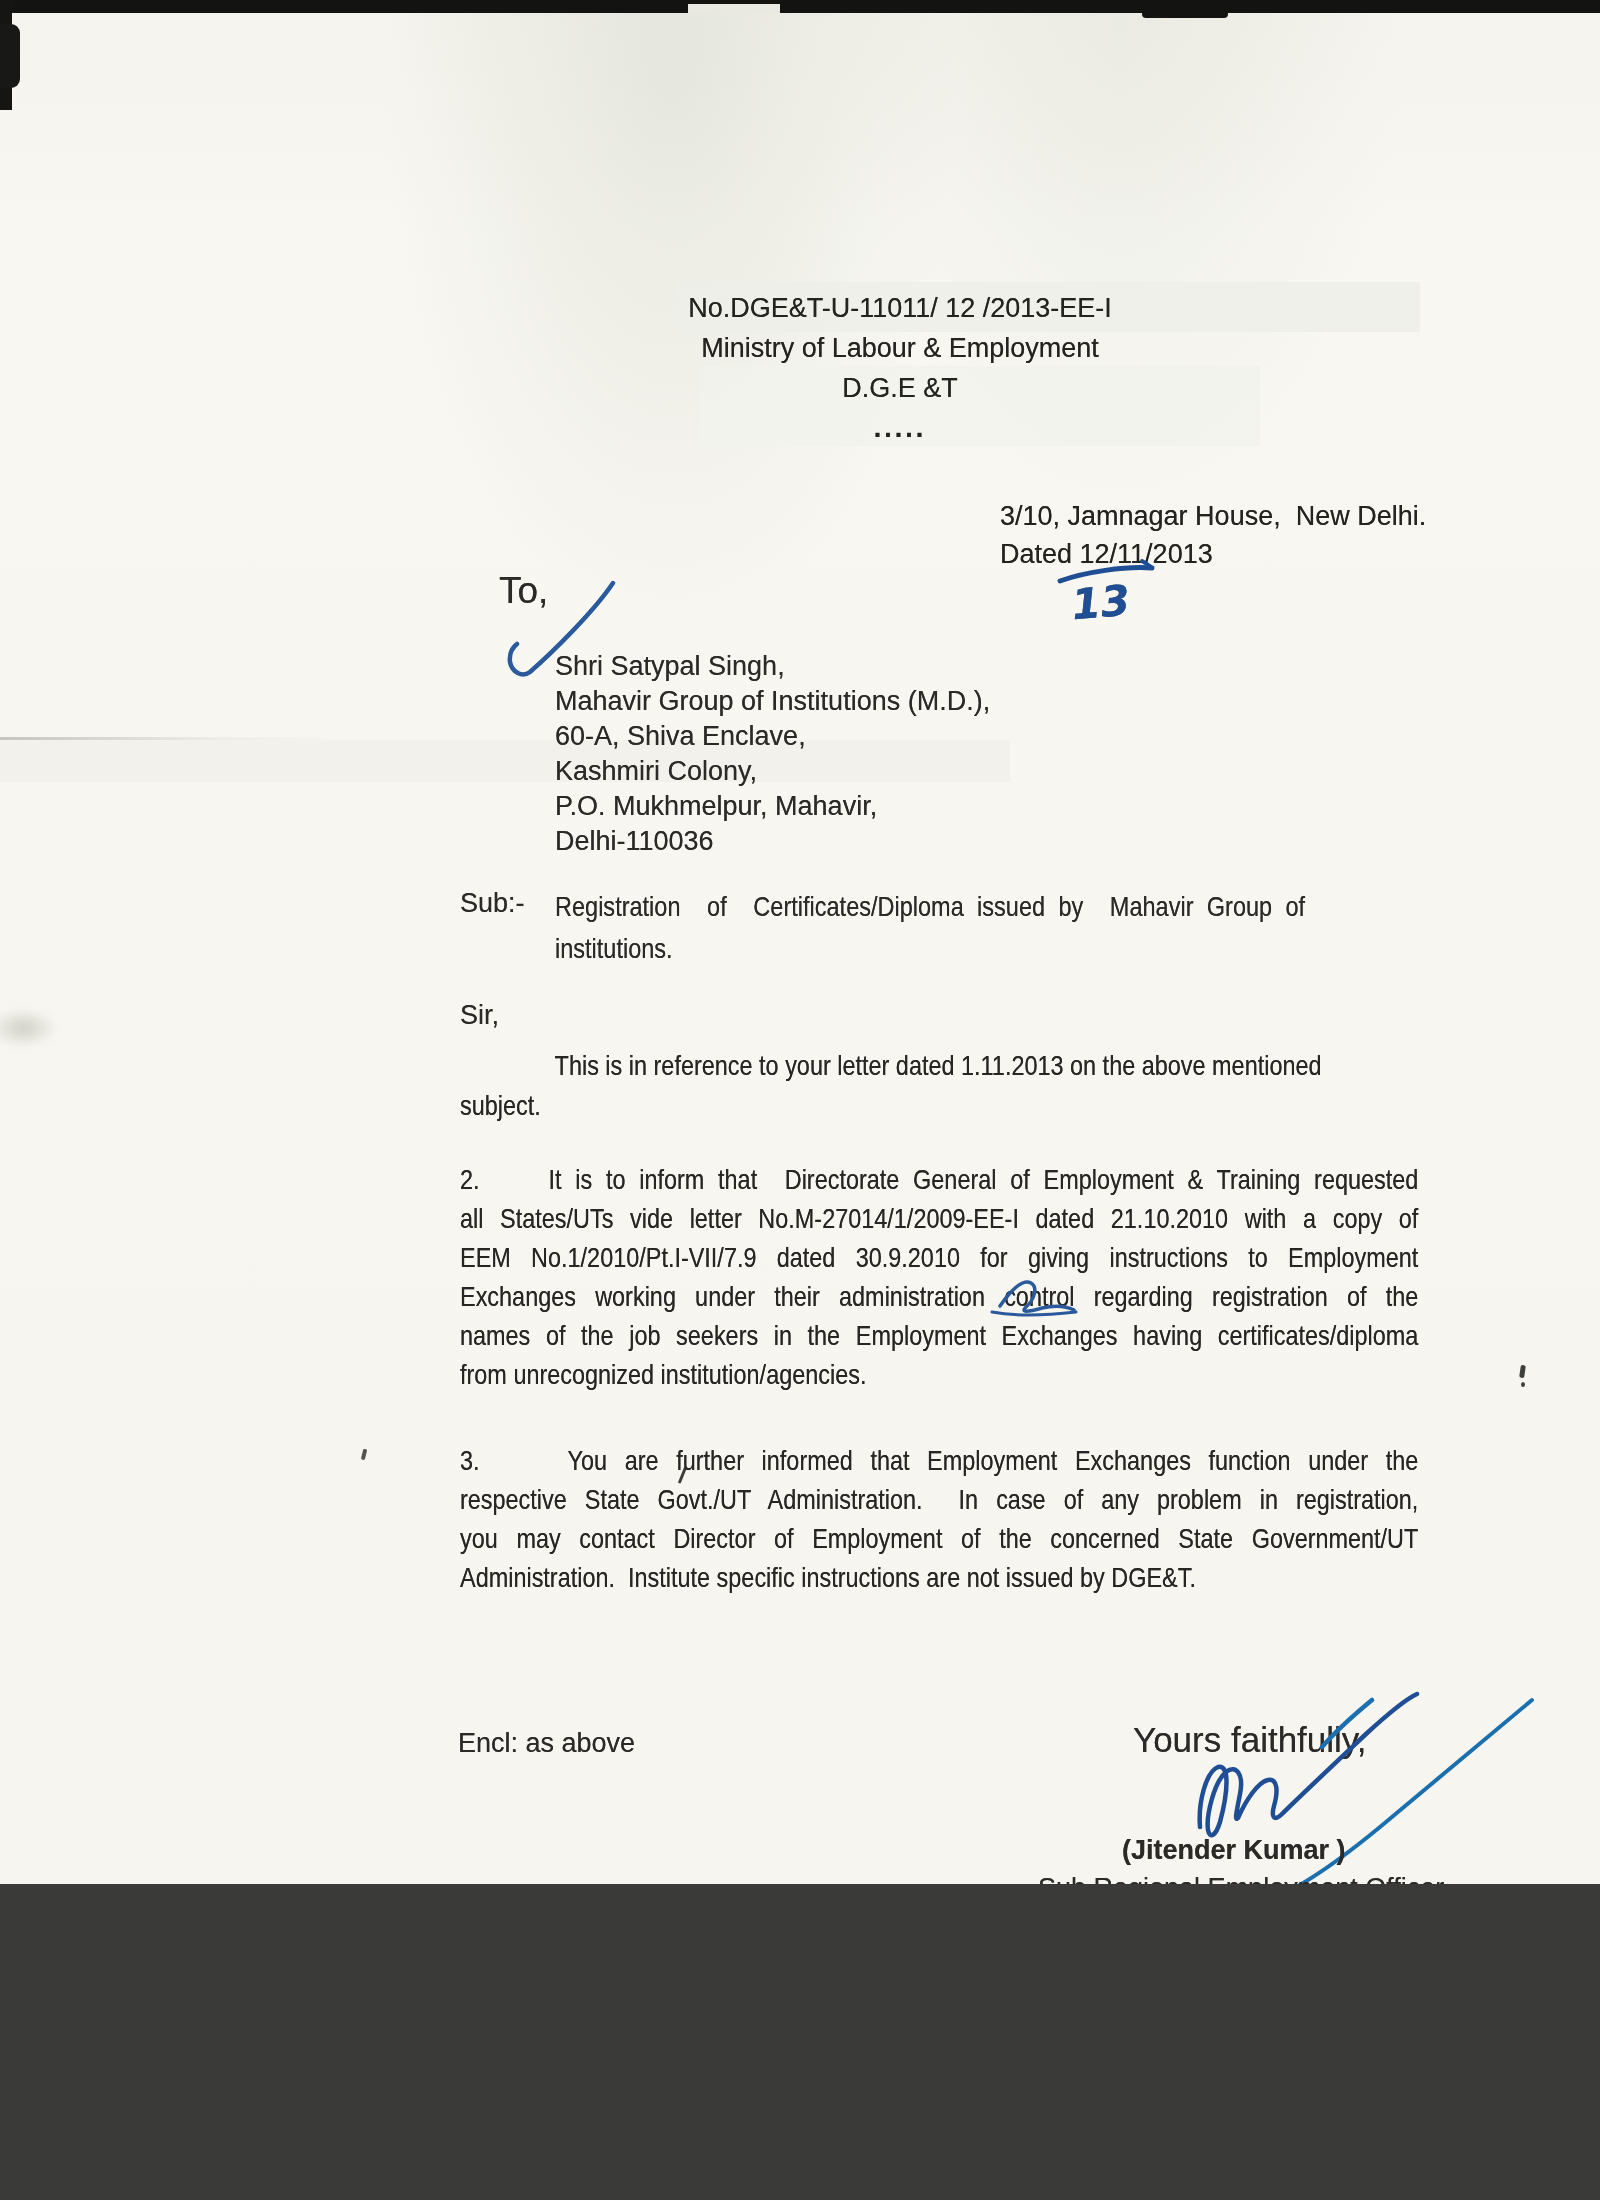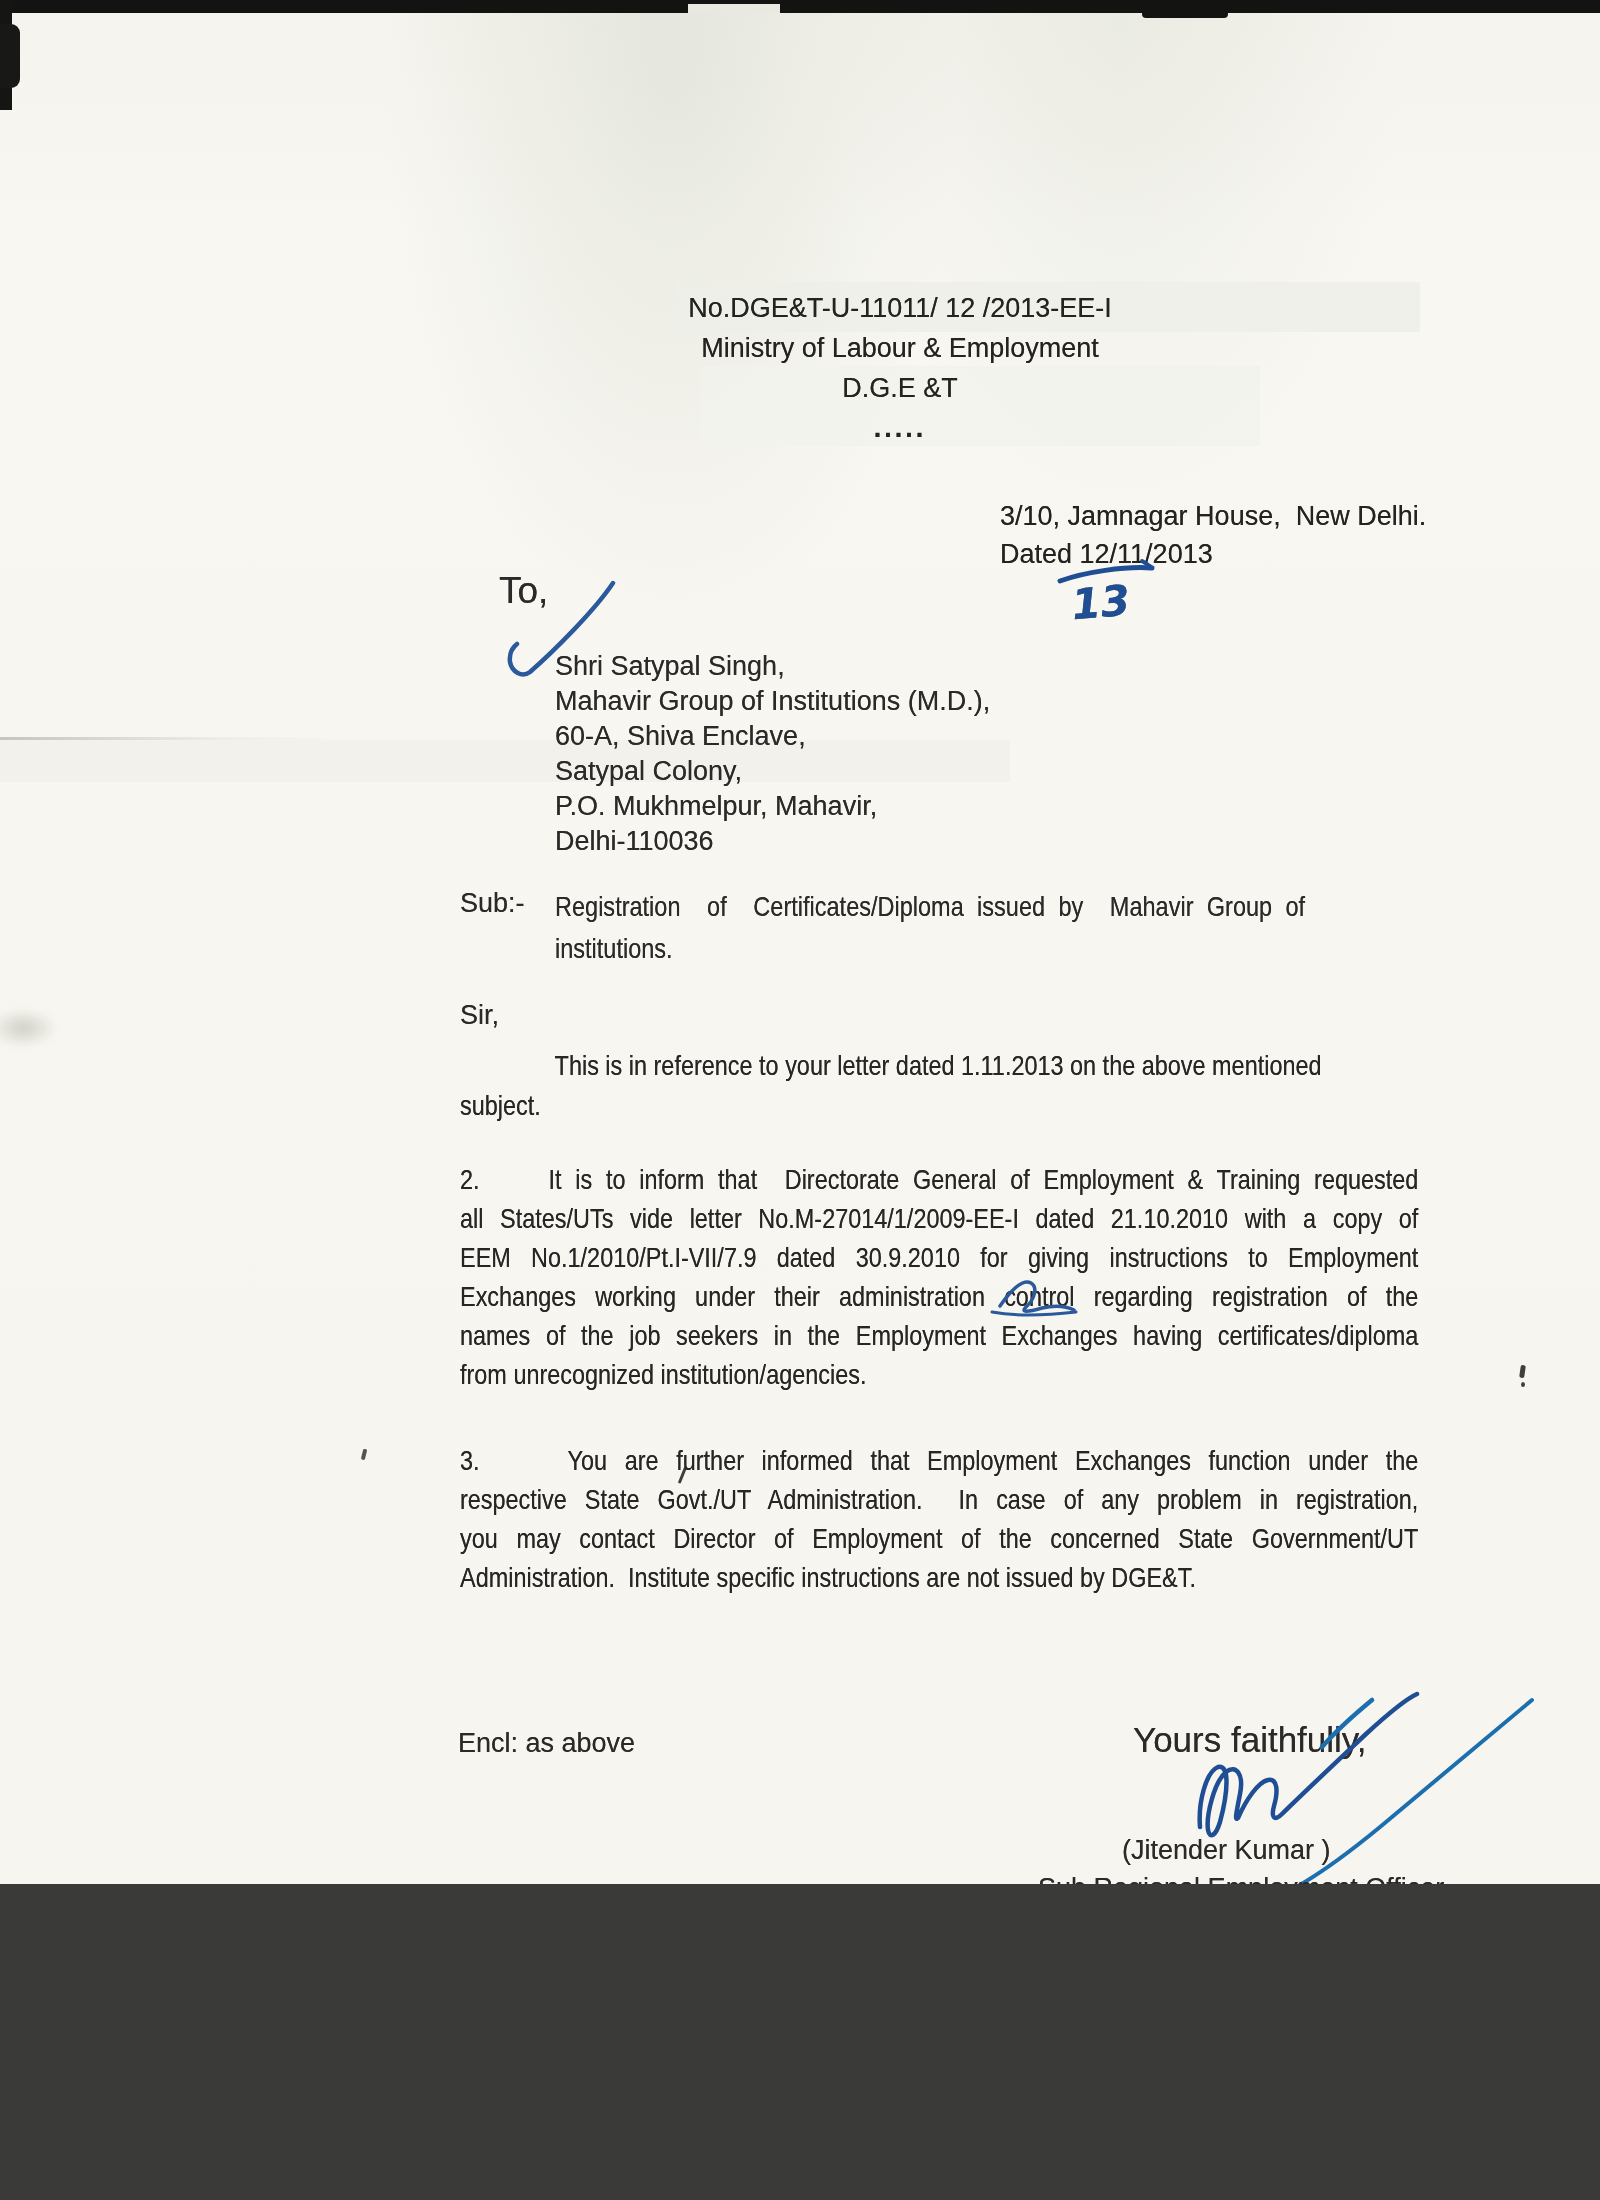--- a/index.html
+++ b/index.html
@@ -40,21 +40,21 @@
   .subject-text{left:555px;top:886px;width:893px;font-size:28px;line-height:42px;transform:scaleX(.84);transform-origin:0 0;}
   .salutation{left:460px;top:1000px;font-size:27px;}
   .para{width:1145px;font-size:28px;transform:scaleX(.837);transform-origin:0 0;color:#272624;}
   .para1{left:460px;top:1046px;line-height:40px;}
   .para1 .indent{text-indent:113px;}
   .para2{left:460px;top:1160px;line-height:39px;}
   .para3{left:460px;top:1441px;line-height:39px;}
   .jline{text-align:justify;text-align-last:justify;}
   .jlast{text-align:left;}
   .closing{left:1133px;top:1720px;font-size:35px;}
-  .sign-name{left:1122px;top:1835px;font-size:27px;}
+  .sign-name{left:1122px;top:1835px;font-size:27px;font-weight:bold;}
   .sign-title{left:1038px;top:1873px;font-size:27px;}
   .encl{left:458px;top:1728px;font-size:27px;}
   .ink{position:absolute;pointer-events:none;}
   .hw13{font-family:"DejaVu Sans",sans-serif;font-style:italic;font-weight:bold;}
 </style>
 </head>
 <body>
 
 <div class="page">
 
@@ -94,21 +94,21 @@
   <div class="abs to">To,</div>
 
   <svg class="ink" style="left:500px;top:570px" width="135" height="125" viewBox="0 0 135 125">
     <path d="M 113 13 C 95 40 55 80 30 102 C 22 108 12 102 10 92 C 9 84 12 78 17 74" fill="none" stroke="#2a5a9c" stroke-width="4.5" stroke-linecap="round"></path>
   </svg>
 
   <div class="abs recipient">
     <div>Shri Satypal Singh,</div>
     <div>Mahavir Group of Institutions (M.D.),</div>
     <div>60-A, Shiva Enclave,</div>
-    <div>Satypal Colony,</div>
+    <div>Kashmiri Colony,</div>
     <div>P.O. Mukhmelpur, Mahavir,</div>
     <div>Delhi-110036</div>
   </div>
 
   <div class="abs sub-label">Sub:-</div>
   <div class="abs subject-text">
     <div class="jline">Registration &nbsp;of &nbsp;Certificates/Diploma issued by &nbsp;Mahavir Group of</div>
     <div class="jlast">institutions.</div>
   </div>
 

